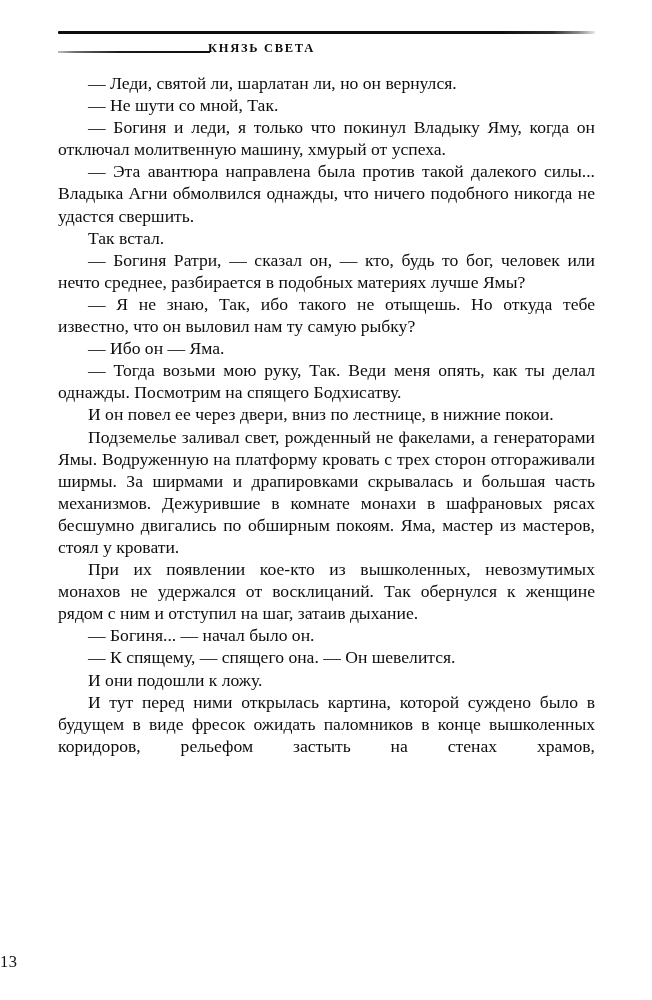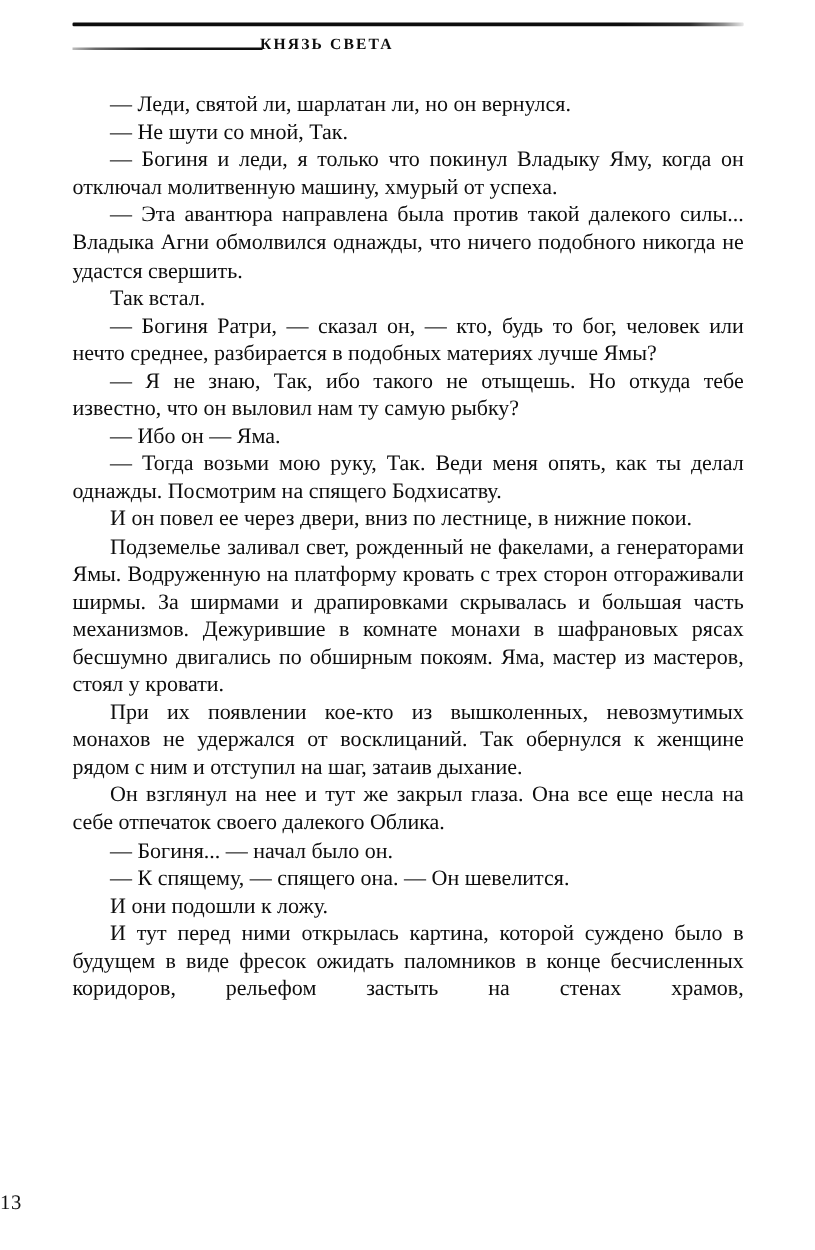--- a/index.html
+++ b/index.html
@@ -22,21 +22,21 @@
     top: 0; left: 0;
     width: 652px;
     height: 1000px;
     box-sizing: border-box;
   }
 
   
   .running-head {
     position: absolute;
     left: 58px;
-    top: 13px;
+    top: 26px;
     width: 537px;
     height: 34px;
   }
   .rule-top {
     position: absolute;
     left: 0;
     top: 5px;
     width: 537px;
     height: 3px;
     background: linear-gradient(to right,
@@ -118,22 +118,21 @@
     <p>— Богиня и леди, я только что покинул Владыку Яму, когда он отключал молитвенную машину, хмурый от успеха.</p>
     <p>— Эта авантюра направлена была против такой далекого силы... Владыка Агни обмолвился однажды, что ничего подобного никогда не удастся свершить.</p>
     <p>Так встал.</p>
     <p>— Богиня Ратри, — сказал он, — кто, будь то бог, человек или нечто среднее, разбирается в подобных материях лучше Ямы?</p>
     <p>— Я не знаю, Так, ибо такого не отыщешь. Но откуда тебе известно, что он выловил нам ту самую рыбку?</p>
     <p>— Ибо он — Яма.</p>
     <p>— Тогда возьми мою руку, Так. Веди меня опять, как ты делал однажды. Посмотрим на спящего Бодхисатву.</p>
     <p>И он повел ее через двери, вниз по лестнице, в нижние покои.</p>
     <p>Подземелье заливал свет, рожденный не факелами, а генераторами Ямы. Водруженную на платформу кровать с трех сторон отгораживали ширмы. За ширмами и драпировками скрывалась и большая часть механизмов. Дежурившие в комнате монахи в шафрановых рясах бесшумно двигались по обширным покоям. Яма, мастер из мастеров, стоял у кровати.</p>
     <p>При их появлении кое-кто из вышколенных, невозмутимых монахов не удержался от восклицаний. Так обернулся к женщине рядом с ним и отступил на шаг, затаив дыхание.</p>
-    <p>Он взглянул на нее и тут же закрыл глаза. Она все еще несла на себе отпечаток своего далекого Облика.</p>
     <p>— Богиня... — начал было он.</p>
     <p>— К спящему, — спящего она. — Он шевелится.</p>
     <p>И они подошли к ложу.</p>
-    <p>И тут перед ними открылась картина, которой суждено было в будущем в виде фресок ожидать паломников в конце бесчисленных коридоров, рельефом застыть на стенах храмов,</p>
+    <p>И тут перед ними открылась картина, которой суждено было в будущем в виде фресок ожидать паломников в конце вышколенных коридоров, рельефом застыть на стенах храмов,</p>
   </div>
 
   <div class="folio">13</div>
 
 </div>
 
 </body></html>

